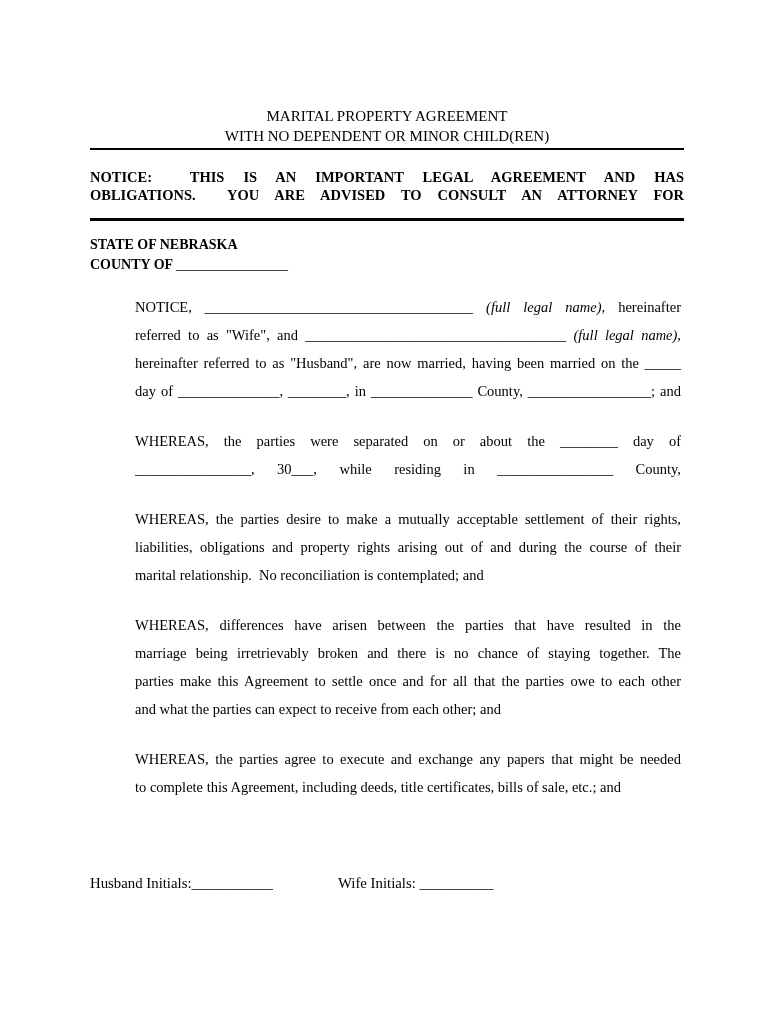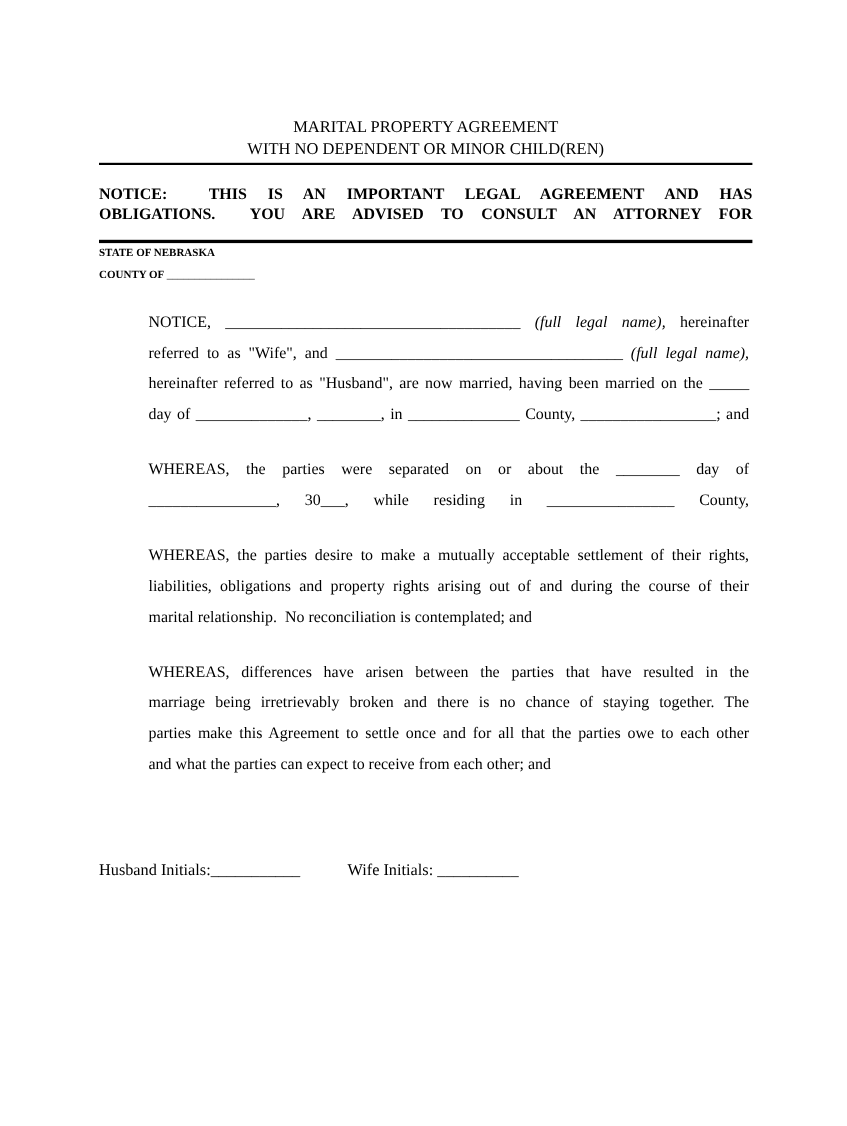--- a/index.html
+++ b/index.html
@@ -12,34 +12,34 @@
   }
   .content { padding-left: 90px; width: 594px; }
 
   .header { margin-top: 106px; text-align: center; font-weight: normal;
             font-size: 15px; line-height: 20px; }
   .rule-thin { margin-top: 2px; border-top: 2px solid #000; height: 0; }
   .rule-thick { margin-top: 14px; height: 3px; background: #000; }
 
   .notice { margin-top: 18px; font-weight: bold; font-size: 14.5px; line-height: 18px; }
 
-  .state-block { font-size: 10px; font-weight: bold; line-height: 20px; }
+  .state-block { margin-top: 14px; font-size: 14px; font-weight: bold; line-height: 20px; }
   .state-block .blank { font-weight: normal; }
 
   .paragraphs { margin-left: 45px; width: 546px; font-size: 14.5px; }
   .paragraph { margin: 0 0 22px 0; line-height: 28px; }
   .paragraph:first-child { margin-top: 18px; }
 
   .line { white-space: normal; }
   .line.fill { text-align: justify; text-align-last: justify; }
   .it { font-style: italic; }
   .blank { letter-spacing: 0; }
 
   .footer { margin-top: 72px; font-size: 14.8px; line-height: 20px; }
-  .wife-group { margin-left: 43px; }
+  .wife-group { margin-left: 65px; }
 </style>
 </head>
 <body>
 
 <div class="content">
 
   <div class="header">
     <div>MARITAL PROPERTY AGREEMENT</div>
     <div>WITH NO DEPENDENT OR MINOR CHILD(REN)</div>
   </div>
@@ -71,19 +71,23 @@
         <div class="line fill"><span>WHEREAS, the parties desire to make a mutually acceptable settlement of their rights,</span></div>
         <div class="line fill"><span>liabilities, obligations and property rights arising out of and during the course of their</span></div>
         <div class="line"><span>marital relationship.&nbsp; No reconciliation is contemplated; and</span></div>
       </div>
       <div class="paragraph">
         <div class="line fill"><span>WHEREAS, differences have arisen between the parties that have resulted in the</span></div>
         <div class="line fill"><span>marriage being irretrievably broken and there is no chance of staying together. The</span></div>
         <div class="line fill"><span>parties make this Agreement to settle once and for all that the parties owe to each other</span></div>
         <div class="line"><span>and what the parties can expect to receive from each other; and</span></div>
       </div>
+      <div class="paragraph">
+        <div class="line fill"><span>WHEREAS, the parties agree to execute and exchange any papers that might be needed</span></div>
+        <div class="line"><span>to complete this Agreement, including deeds, title certificates, bills of sale, etc.; and</span></div>
+      </div>
     </div>
 
   <div class="footer">
     <span>Husband Initials:</span><span class="blank">___________</span><span class="wife-group"><span>Wife Initials: </span><span class="blank">__________</span></span>
   </div>
 
 </div>
 
 </body></html>

